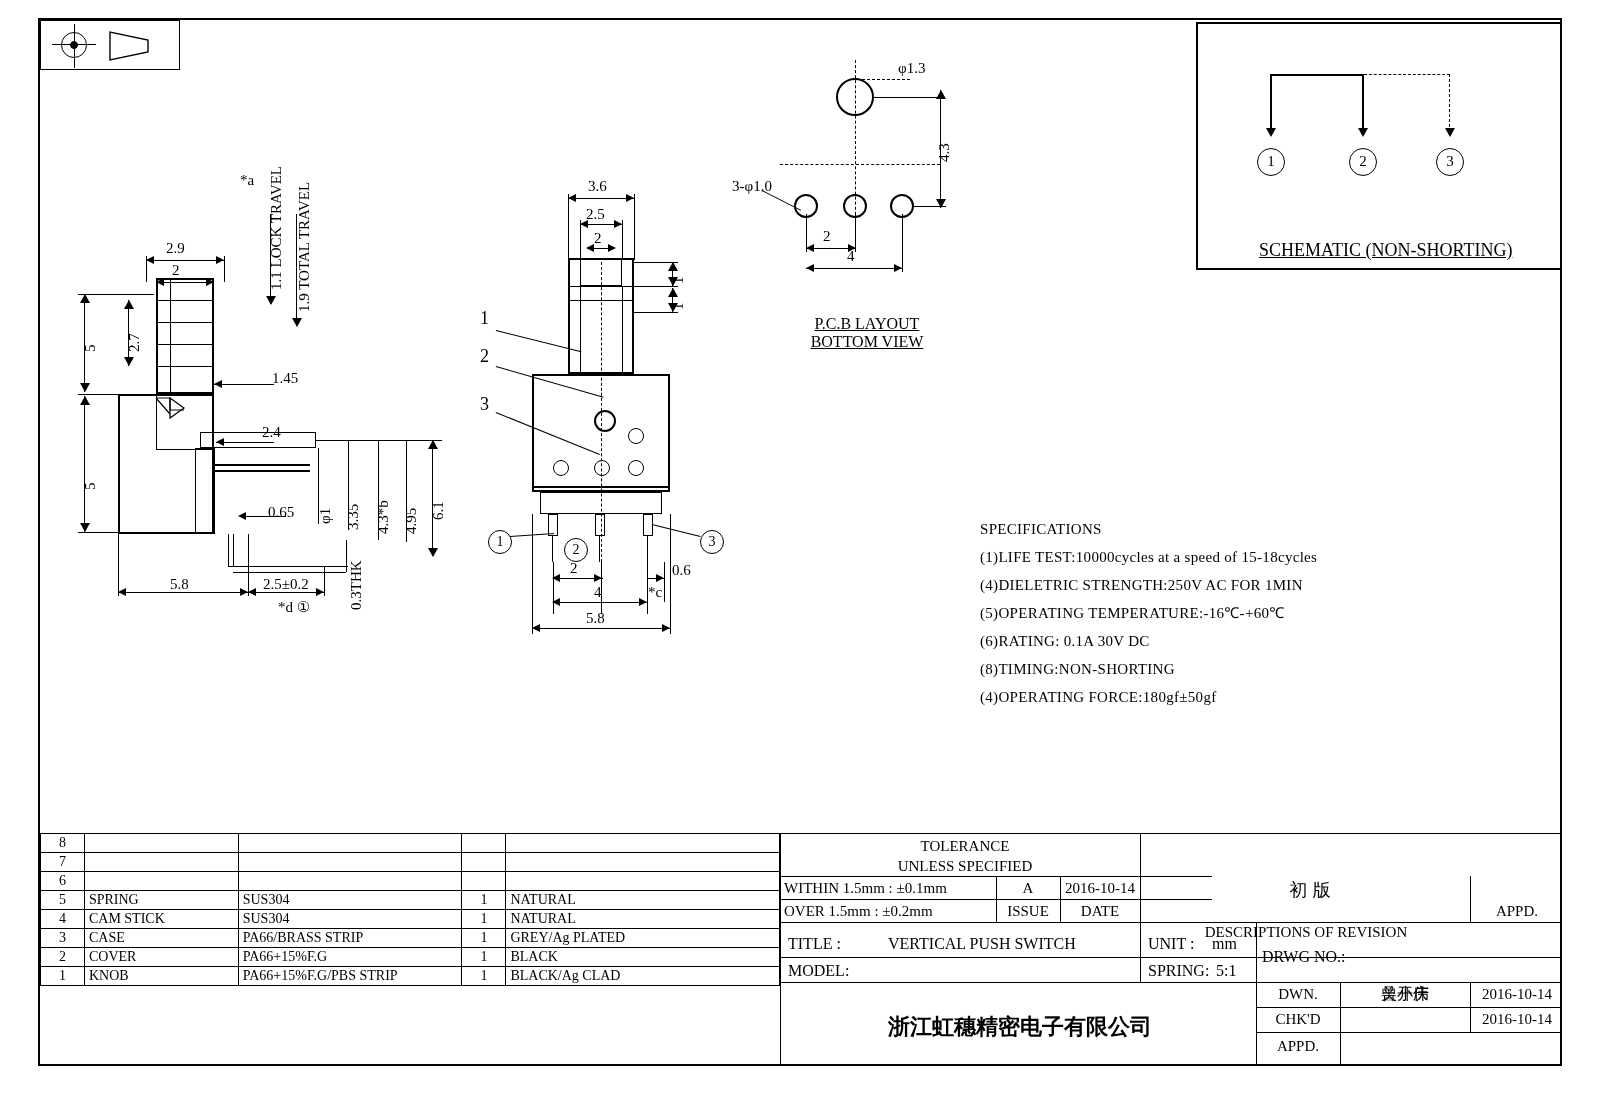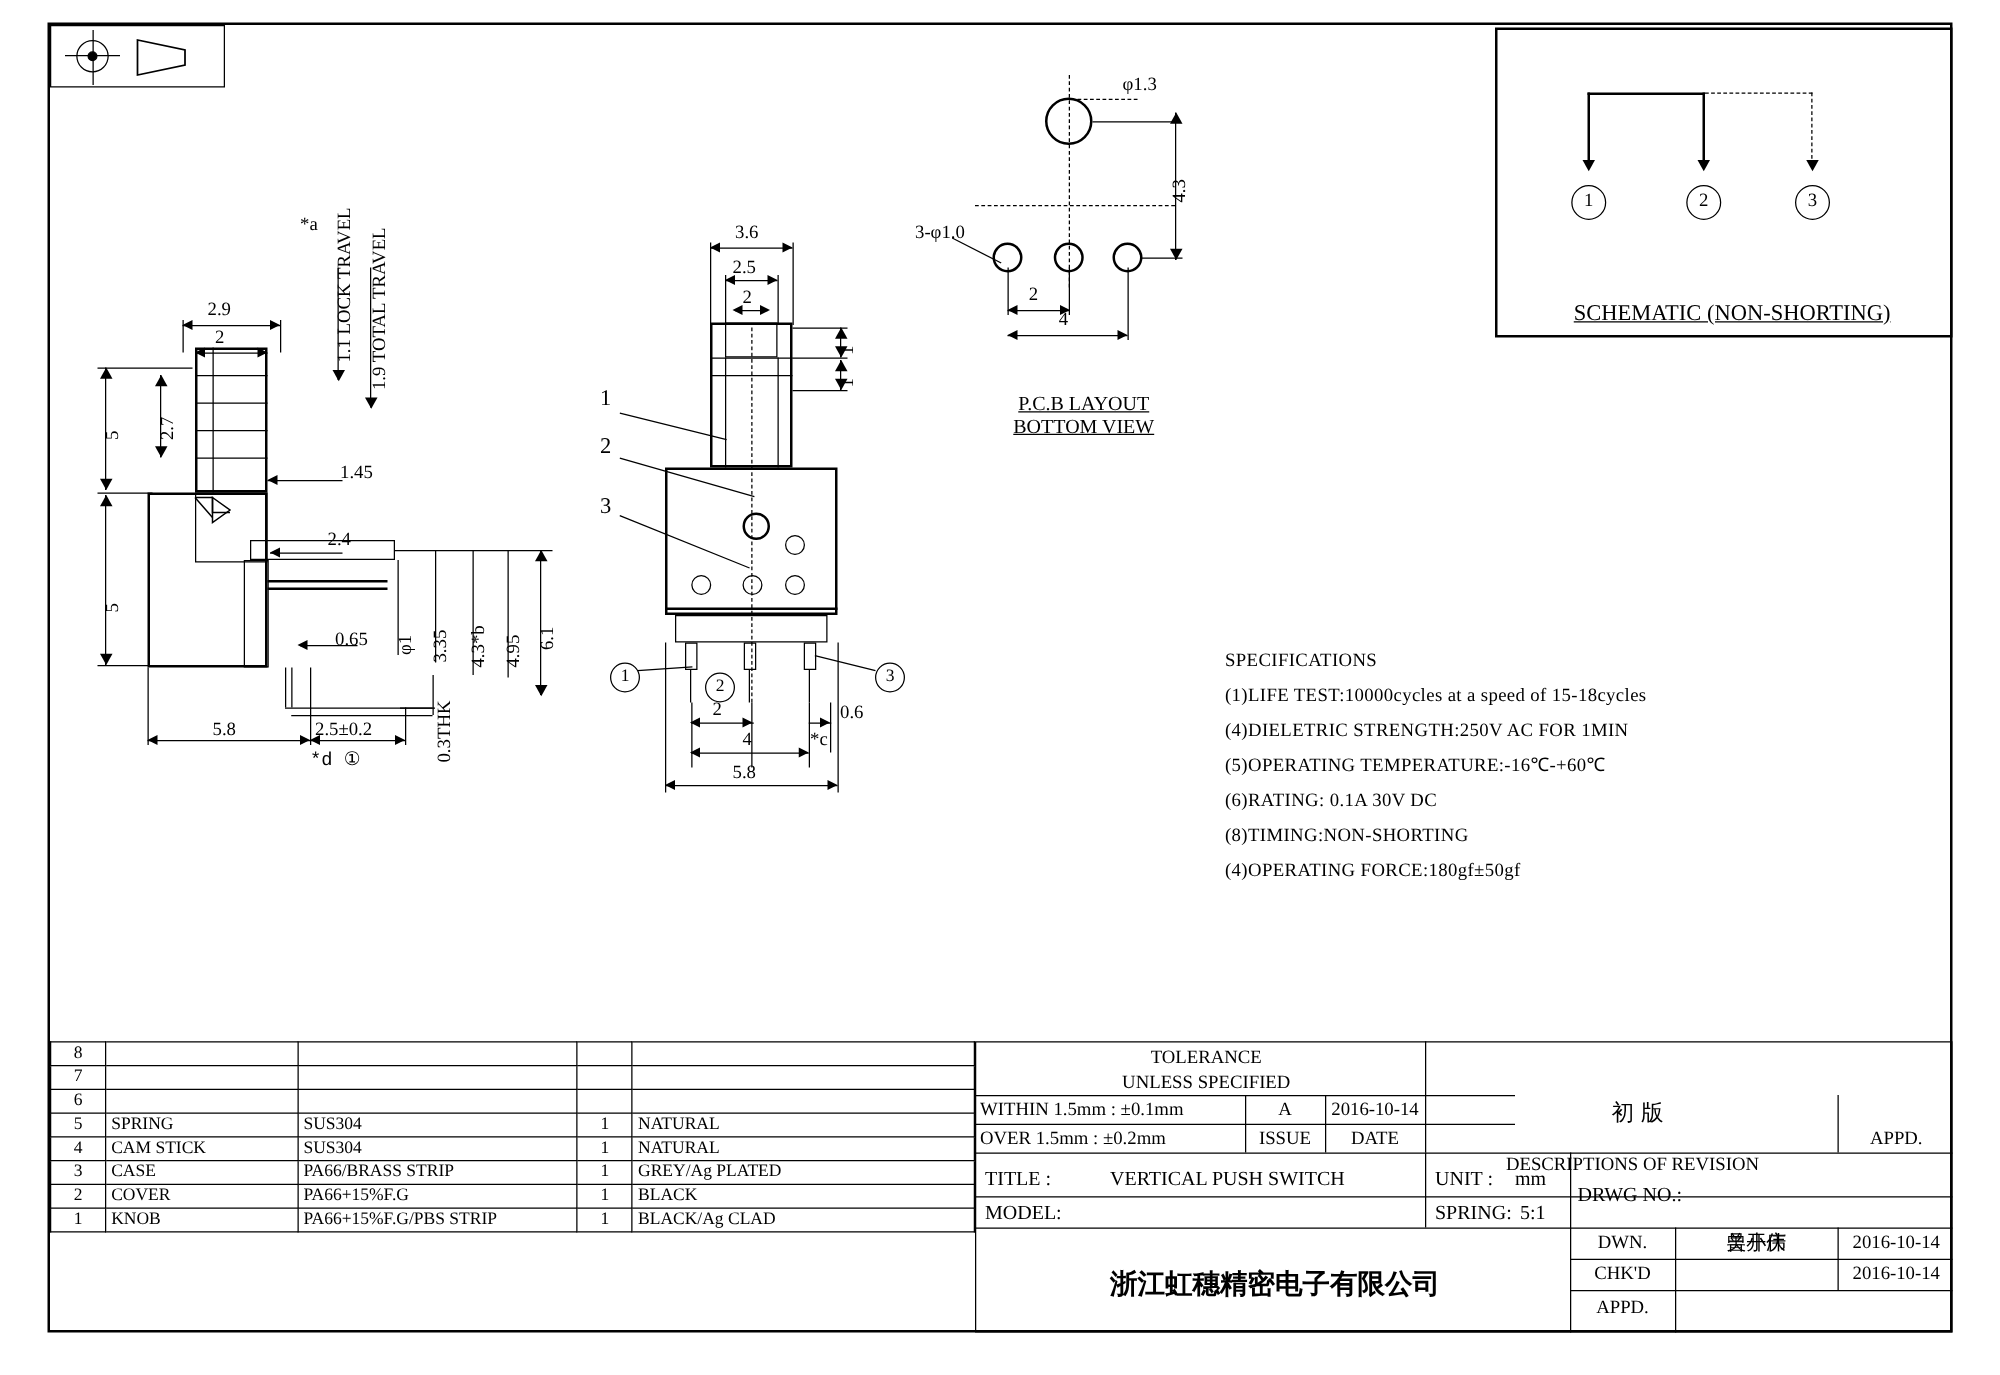--- a/index.html
+++ b/index.html
@@ -202,22 +202,22 @@
   <div class="arrow-l" style="left:118px;top:588px;"></div>
   <div class="arrow-r" style="left:240px;top:588px;"></div>
   <div class="ln v1" style="left:118px;top:534px;height:62px;"></div>
   <div class="ln v1" style="left:248px;top:534px;height:62px;"></div>
   <div class="lbl s15" style="left:170px;top:576px;">5.8</div>
 
   <div class="ln h1" style="left:248px;top:592px;width:76px;"></div>
   <div class="arrow-l" style="left:248px;top:588px;"></div>
   <div class="arrow-r" style="left:316px;top:588px;"></div>
   <div class="ln v1" style="left:324px;top:566px;height:30px;"></div>
-  <div class="lbl s15" style="left:252px;top:576px;font-family:Liberation Serif, serif;">2.5±0.2</div>
-  <div class="lbl s15" style="left:248px;top:598px;font-family:Liberation Mono, monospace;">*d ①</div>
+  <div class="lbl s15" style="left:263px;top:576px;font-family:Liberation Serif, serif;">2.5±0.2</div>
+  <div class="lbl s15" style="left:278px;top:598px;">*d ①</div>
 
   <div class="ln h1" style="left:320px;top:566px;width:28px;"></div>
   <div class="lbl s15 rot90" style="left:348px;top:610px;">0.3THK</div>
 
   <div class="box2" style="left:568px;top:258px;width:66px;height:116px;"></div>
   <div class="ln h1" style="left:568px;top:286px;width:66px;"></div>
   <div class="box" style="left:580px;top:258px;width:42px;height:28px;"></div>
   <div class="ln v1" style="left:580px;top:286px;height:88px;"></div>
   <div class="ln v1" style="left:622px;top:286px;height:88px;"></div>
   <div class="ln h1" style="left:568px;top:300px;width:66px;"></div>

